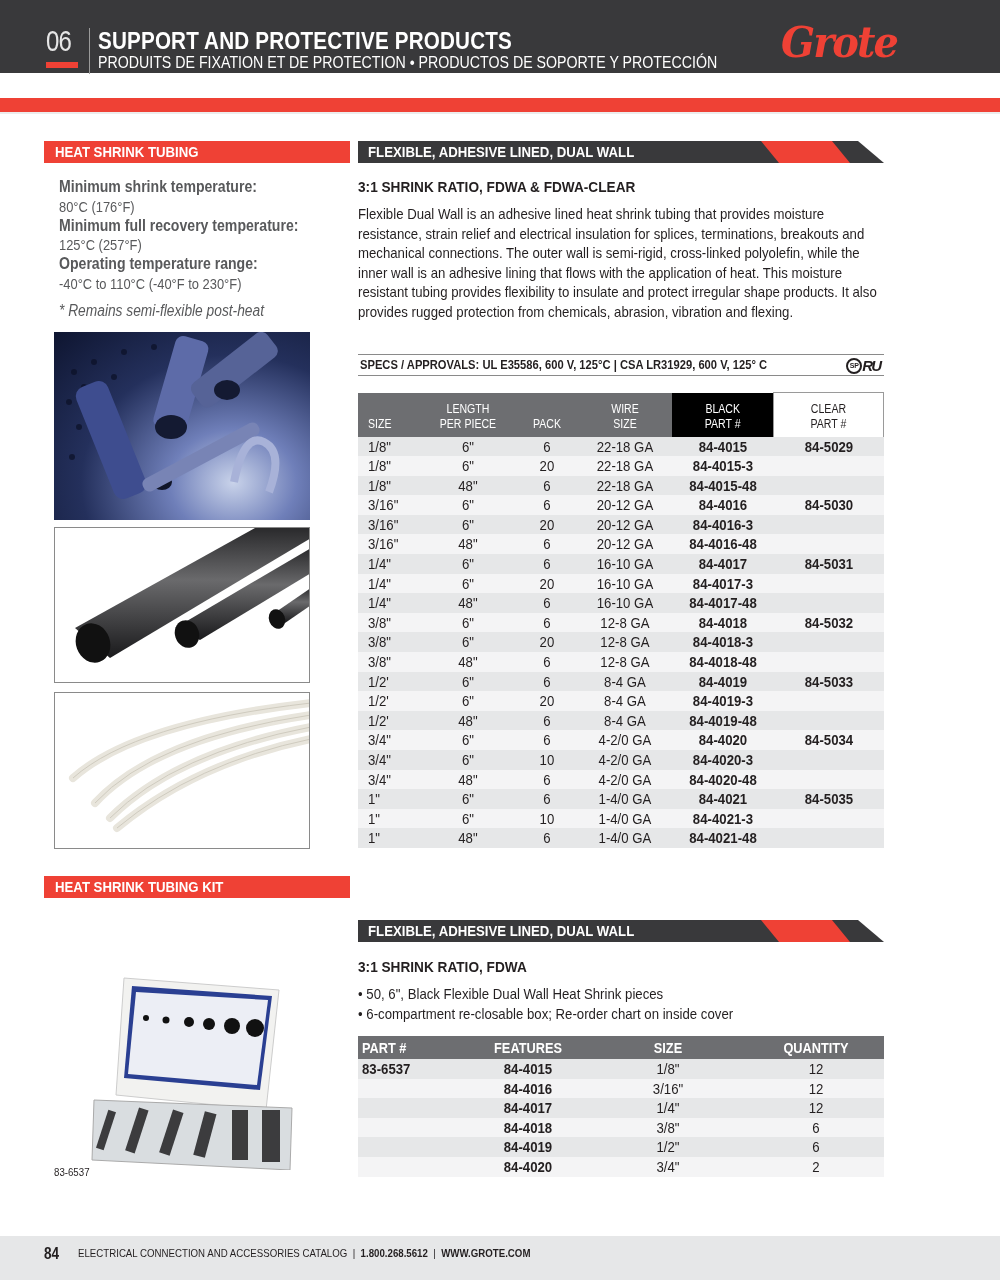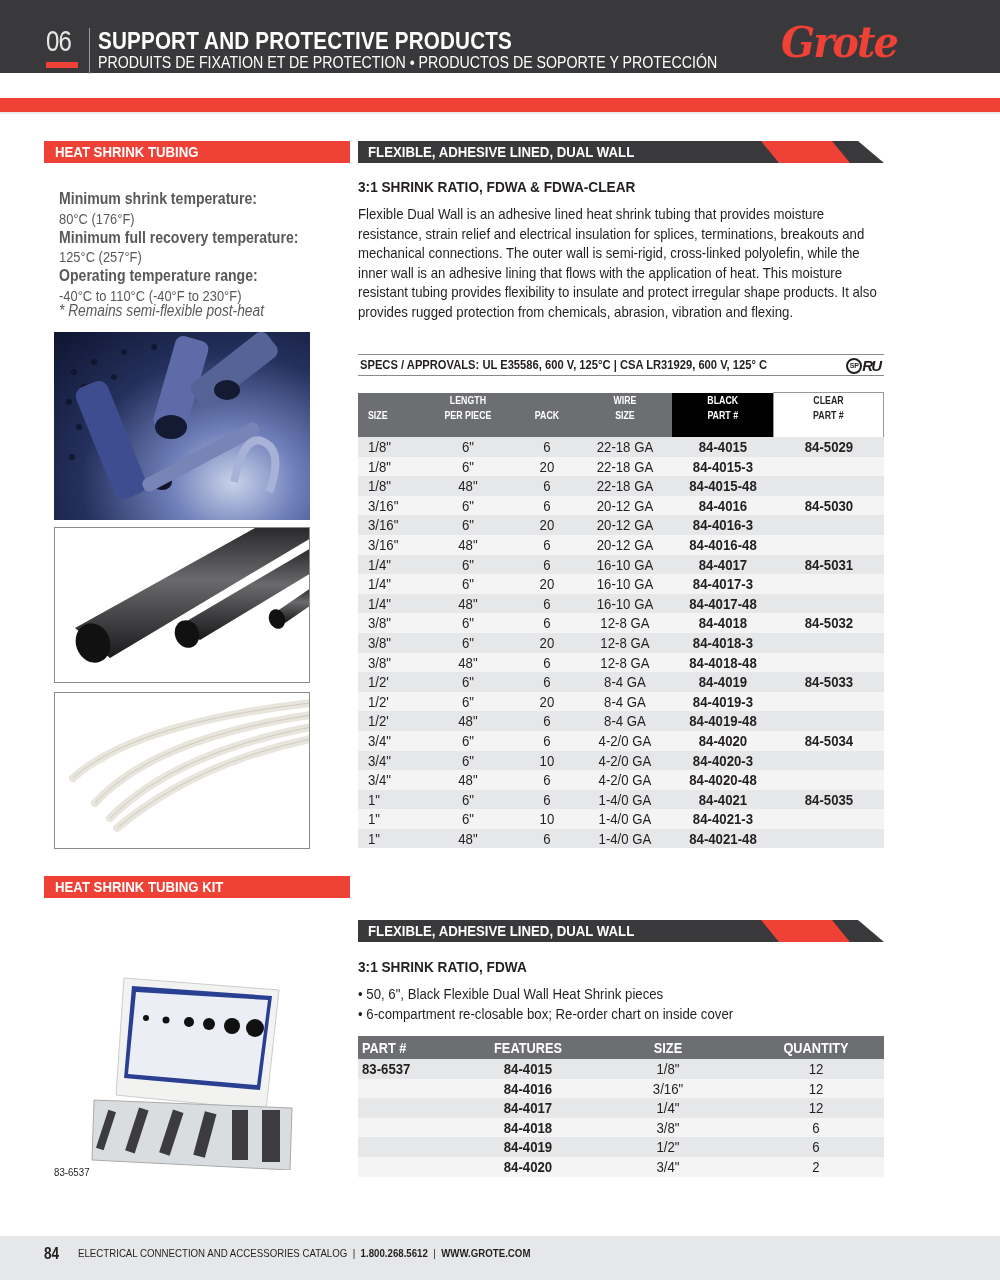--- a/index.html
+++ b/index.html
@@ -20,21 +20,21 @@
   .hdr-shadow { position: absolute; left: 0; top: 112px; width: 1000px; height: 2px; background: #ececec; }
 
   
   .banner-red { position: absolute; left: 44px; height: 22px; width: 306px; background: #ef4135; color: #fff; font-weight: bold; font-size: 15px; padding-left: 11px; line-height: 22px; }
   .banner-red span, .banner-dark span { display: inline-block; transform: scaleX(0.88); transform-origin: left; white-space: nowrap; }
   .banner-dark { position: absolute; left: 358px; height: 22px; width: 526px; color: #fff; font-weight: bold; font-size: 15px; line-height: 22px; padding-left: 10px; }
   .banner-dark svg { position: absolute; left: 0; top: 0; }
   .banner-dark span { position: relative; }
 
   
-  .specs { position: absolute; left: 59px; top: 177px; width: 280px; color: #58595b; margin-top: 12px; }
+  .specs { position: absolute; left: 59px; top: 177px; width: 280px; color: #58595b; }
   .spec-label { font-weight: bold; font-size: 16px; line-height: 19.5px; transform: scaleX(0.88); transform-origin: left; white-space: nowrap; }
   .spec-value { font-size: 15px; line-height: 19px; transform: scaleX(0.86); transform-origin: left; white-space: nowrap; }
   .spec-note { position: absolute; left: 59px; top: 302px; font-style: italic; color: #58595b; font-size: 16px; transform: scaleX(0.86); transform-origin: left; white-space: nowrap; }
 
   
   .img-box { position: absolute; left: 54px; width: 256px; overflow: hidden; border: 1px solid #8a8a8a; }
   .img1 { top: 332px; height: 188px; background: radial-gradient(ellipse at 70% 80%, #c9d3ea 0%, #6f7fb9 25%, #24305c 60%, #0e1530 100%); border: none; }
   .img2 { top: 527px; height: 156px; background: #fff; }
   .img3 { top: 692px; height: 157px; background: #fff; }
 
@@ -42,21 +42,21 @@
   .sub-heading { position: absolute; left: 358px; font-weight: bold; font-size: 15.5px; color: #231f20; transform: scaleX(0.88); transform-origin: left; white-space: nowrap; }
   .desc { position: absolute; left: 358px; top: 204px; width: 600px; font-size: 15px; line-height: 19.6px; color: #231f20; transform: scaleX(0.88); transform-origin: left; }
   .approvals { position: absolute; left: 358px; top: 354px; width: 526px; height: 22px; border-top: 1px solid #8a8a8a; border-bottom: 1px solid #8a8a8a; font-weight: bold; font-size: 13px; line-height: 20px; padding-left: 2px; }
   .approvals span.txt { display: inline-block; transform: scaleX(0.86); transform-origin: left; white-space: nowrap; }
   .cert-icons { position: absolute; right: 4px; top: 1px; display: flex; align-items: center; }
   .csa-icon { width: 16px; height: 16px; border-radius: 50%; border: 2px solid #231f20; font-size: 7px; line-height: 12px; text-align: center; font-weight: bold; }
   .ul-icon { font-weight: bold; font-size: 15px; font-style: italic; letter-spacing: -2px; }
 
   
   .main-table { position: absolute; left: 358px; top: 392px; width: 526px; border-collapse: collapse; }
-  .main-table th { background: #6d6e71; color: #fff; font-size: 10px; font-weight: bold; line-height: 15px; height: 44px; vertical-align: bottom; padding-bottom: 14px; }
+  .main-table th { background: #6d6e71; color: #fff; font-size: 12px; font-weight: normal; line-height: 15px; height: 44px; vertical-align: bottom; padding-bottom: 5px; }
   .main-table th.black { background: #000; margin-top: 29px; }
   .main-table th.clear { background: #fff; color: #231f20; border: 1px solid #9a9a9a; border-bottom: none; }
   .main-table th div { transform: scaleX(0.88); white-space: nowrap; }
   .main-table td { font-size: 15px; height: 19.6px; line-height: 19.6px; padding: 0; text-align: center; }
   .main-table td div { transform: scaleX(0.88); white-space: nowrap; }
   .main-table td.l { text-align: left; padding-left: 10px; }
   .main-table td.l div { transform-origin: left; }
   .main-table td.b { font-weight: bold; }
   .main-table tr.odd td { background: #e6e7e8; }
   .main-table tr.even td { background: #f4f4f5; }

